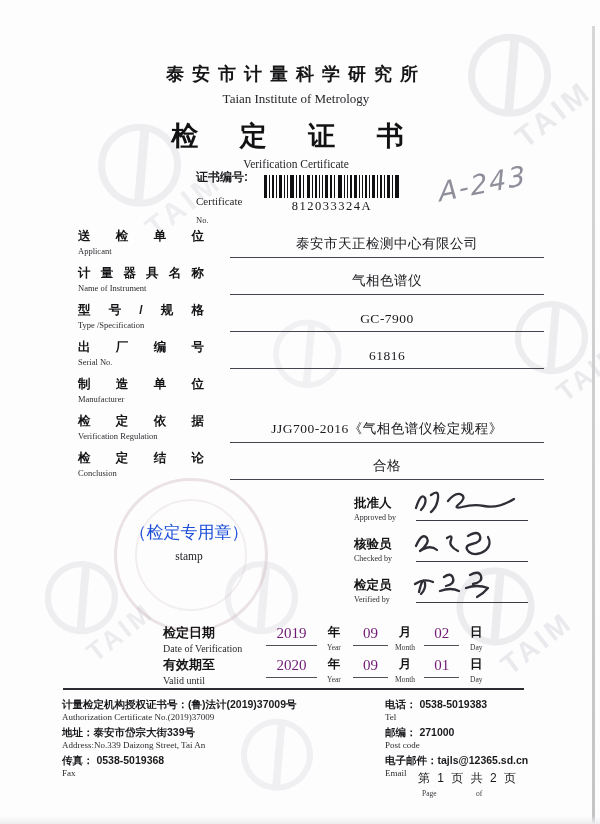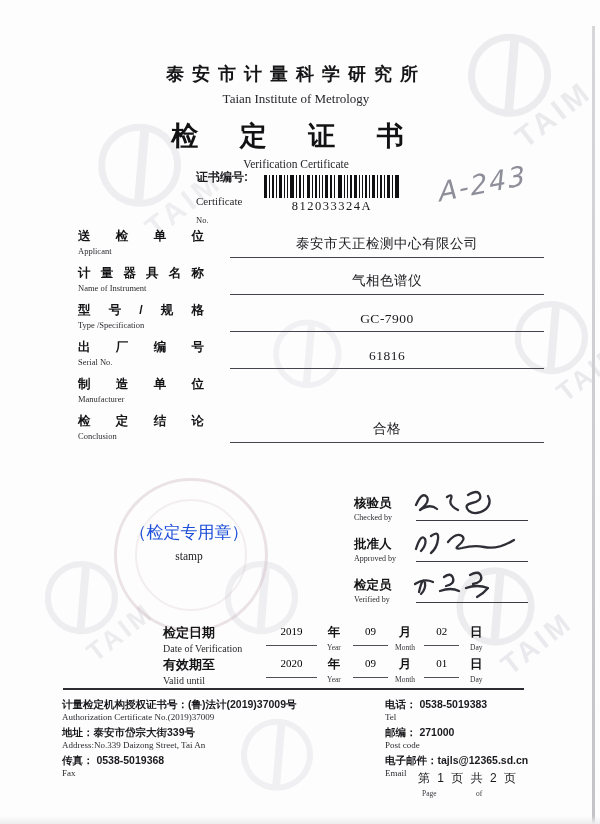--- a/index.html
+++ b/index.html
@@ -78,21 +78,21 @@
   .sig-svg path{stroke:#2e2e36;stroke-width:2.3;fill:none;
     stroke-linecap:round;stroke-linejoin:round;}
   
   .dates{position:absolute;left:163px;top:624px;width:330px;}
   .drow{display:flex;height:32px;}
   .dlabel{width:104px;}
   .dlabel-cn{font-family:"Liberation Sans","DejaVu Sans",sans-serif;
     font-weight:bold;font-size:13px;color:#141416;}
   .dlabel-en{font-size:10px;color:#2b2b30;margin-top:1px;}
   .dnum{border-bottom:1.4px solid #50505a;text-align:center;
-    font-size:11px;padding:1px 0 2px 0;height:18px;color:#000000;}
+    font-size:15px;padding:1px 0 2px 0;height:18px;color:#701a75;}
   .dnum.year{width:52px;}
   .dnum.mon{width:36px;margin-left:2px;}
   .dnum.day{width:36px;margin-left:2px;}
   .dunit{width:34px;text-align:center;}
   .dunit-cn{font-family:"Liberation Sans","DejaVu Sans",sans-serif;
     font-weight:bold;font-size:12.5px;color:#141416;}
   .dunit-en{font-size:7.5px;color:#33333a;margin-top:2px;}
   
   .divider{position:absolute;left:63px;top:688px;width:461px;height:2.4px;background:#2c2c33;}
   .foot-left{position:absolute;left:62px;top:697px;width:320px;}
@@ -274,60 +274,67 @@
         <div class="fvalue">61816</div>
       </div>
 
       <div class="frow">
         <div class="flabel">
           <div class="flabel-cn">制造单位</div>
           <div class="flabel-en">Manufacturer</div>
         </div>
       </div>
 
+      <div class="frow">
+        <div class="flabel">
+          <div class="flabel-cn">检定依据</div>
+          <div class="flabel-en">Verification Regulation</div>
+        </div>
+        <div class="fvalue">JJG700-2016《气相色谱仪检定规程》</div>
+      </div>
 
       <div class="frow">
         <div class="flabel">
           <div class="flabel-cn">检定结论</div>
           <div class="flabel-en">Conclusion</div>
         </div>
         <div class="fvalue">合格</div>
       </div>
 
   </div>
 
   <div class="stamp-circle">
     <div class="stamp-circle-inner"></div>
   </div>
   <div class="stamp-label">
     <div class="stamp-cn">（检定专用章）</div>
     <div class="stamp-en">stamp</div>
   </div>
 
   <div class="sigs">
+
+      <div class="sigrow">
+        <div class="siglabel-cn">批准人</div>
+        <div class="siglabel-en">Approved by</div>
+        <div class="sigline"></div>
+        <svg class="sig-svg" width="112" height="34" viewBox="0 0 112 34">
+          <path class="sig-path" d="M6 23 Q11 7 15 13 Q17 18 11 25 M21 10 Q29 4 28 13 Q27 22 21 27 M38 16 Q46 6 52 10 Q56 13 49 19 Q43 24 52 22 Q64 19 74 21 Q88 24 104 14"></path>
+        </svg>
+      </div>
 
       <div class="sigrow">
         <div class="siglabel-cn">核验员</div>
         <div class="siglabel-en">Checked by</div>
         <div class="sigline"></div>
         <svg class="sig-svg" width="112" height="34" viewBox="0 0 112 34">
           <path class="sig-path" d="M6 20 Q12 6 17 12 Q20 17 10 25 Q20 18 27 24 M37 12 Q43 8 41 14 Q38 20 48 25 M58 10 Q68 4 70 10 Q72 16 62 18 Q53 20 59 26 Q66 31 76 24 Q82 18 78 11"></path>
         </svg>
       </div>
 
       <div class="sigrow">
-        <div class="siglabel-cn">批准人</div>
-        <div class="siglabel-en">Approved by</div>
-        <div class="sigline"></div>
-        <svg class="sig-svg" width="112" height="34" viewBox="0 0 112 34">
-          <path class="sig-path" d="M6 23 Q11 7 15 13 Q17 18 11 25 M21 10 Q29 4 28 13 Q27 22 21 27 M38 16 Q46 6 52 10 Q56 13 49 19 Q43 24 52 22 Q64 19 74 21 Q88 24 104 14"></path>
-        </svg>
-      </div>
-
-      <div class="sigrow">
         <div class="siglabel-cn">检定员</div>
         <div class="siglabel-en">Verified by</div>
         <div class="sigline"></div>
         <svg class="sig-svg" width="112" height="34" viewBox="0 0 112 34">
           <path class="sig-path" d="M9 25 Q13 8 15 16 Q16 22 11 27 M5 17 Q14 11 23 15 M34 10 Q41 5 43 11 Q45 17 36 19 M30 24 Q41 20 49 24 M60 8 Q69 3 71 9 Q73 15 63 17 M56 21 Q67 17 78 21 Q74 26 67 30"></path>
         </svg>
       </div>
 
   </div>
 

